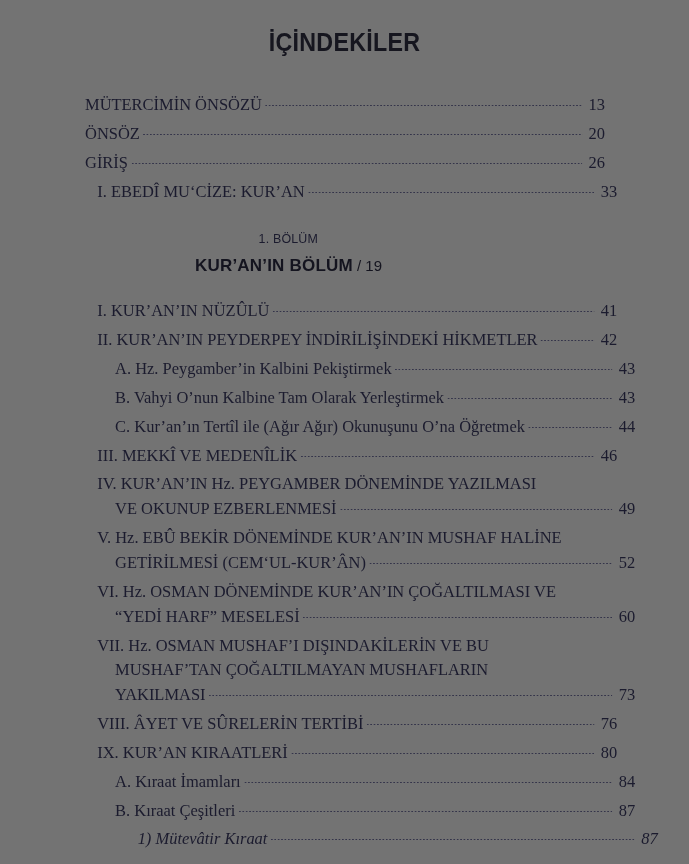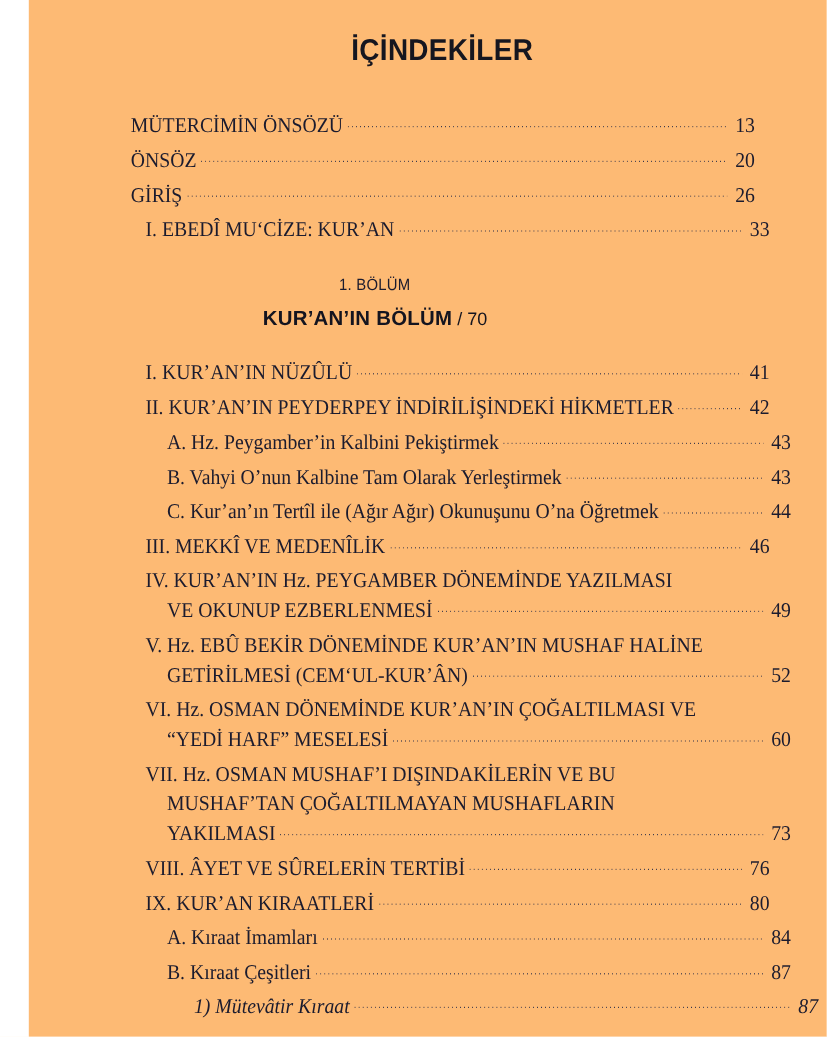--- a/index.html
+++ b/index.html
@@ -12,22 +12,21 @@
     height: 864px;
     position: relative;
     font-family: "Liberation Serif", serif;
     color: #1b1b2e;
     overflow: hidden;
   }
 
   .page {
     position: absolute;
     inset: 0;
-    background: #fdba74;
-    margin-left: 24px;
+    background: #737373;
   }
 
   
   .toc-title {
     position: absolute;
     top: 28px;
     left: 0;
     width: 689px;
     text-align: center;
     font-family: "Liberation Sans", sans-serif;
@@ -180,21 +179,21 @@
             <span class="lbl">I. EBEDÎ MU‘CİZE: KUR’AN</span>
             <span class="leader"></span>
             <span class="pg">33</span>
           </div>
         </div>
       </div>
 
     <div class="chapter-block" style="position: relative; left: -85px; margin-top: 26px; margin-bottom: 22px;">
       <div class="chapter-no">1. BÖLÜM</div>
       <div class="chapter-name-row">
-        <span class="chapter-name">KUR’AN’IN BÖLÜM</span><span class="chapter-page"> <span>/</span> <span>70</span></span>
+        <span class="chapter-name">KUR’AN’IN BÖLÜM</span><span class="chapter-page"> <span>/</span> <span>19</span></span>
       </div>
     </div>
 
     <div>
         <div class="entry lvl-1">
           <div class="lastline">
             <span class="lbl">I. KUR’AN’IN NÜZÛLÜ</span>
             <span class="leader"></span>
             <span class="pg">41</span>
           </div>

